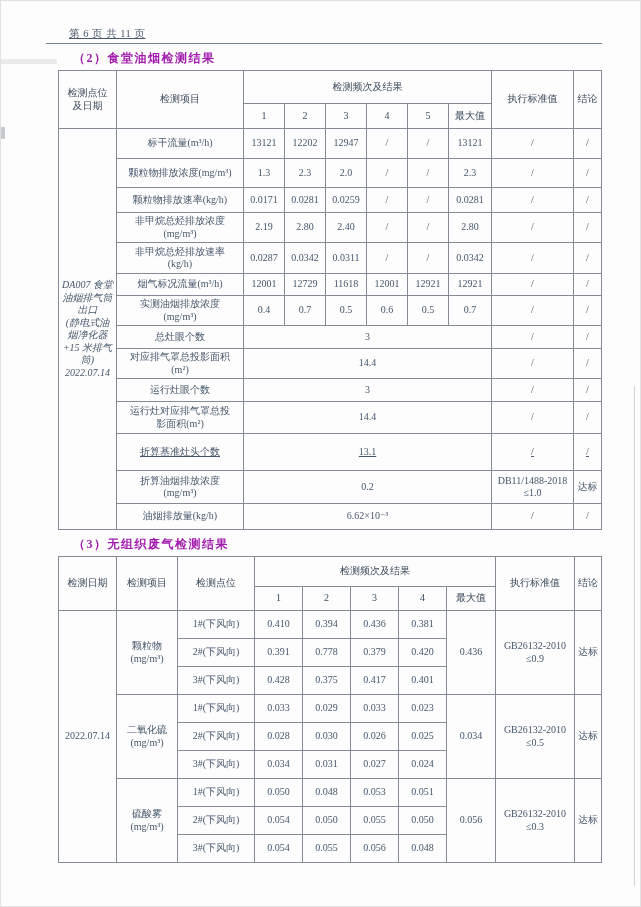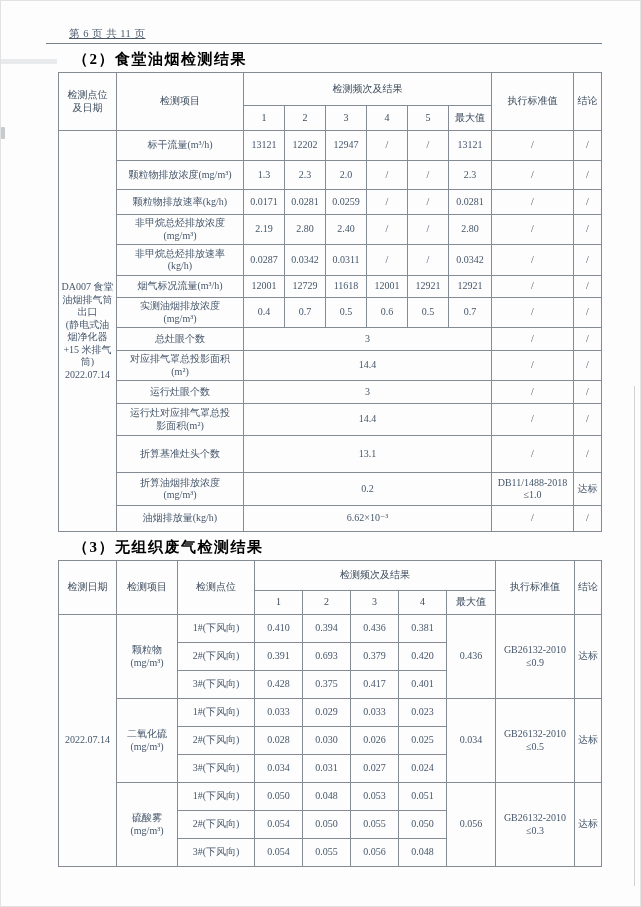--- a/index.html
+++ b/index.html
@@ -16,38 +16,38 @@
   .page-header{
     margin:26px 38px 0 45px;
     border-bottom:1px solid #77828f;
     display:flex;justify-content:space-between;align-items:flex-end;
     font-size:10.5px;color:#4a5a6c;
     padding-bottom:2px;letter-spacing:0.5px;
   }
   .page-header .pgnum{text-decoration:underline;margin-left:23px;}
   .section-title{
     margin:6px 0 3px 72px;
-    font-size:15px;font-weight:bold;color:#000000;
+    font-size:12px;font-weight:bold;color:#a21caf;
     letter-spacing:1.5px;
   }
   table.report-table{
     border-collapse:collapse;table-layout:fixed;
     margin-left:57px;width:543px;
   }
   .report-table th,.report-table td{
     border:1px solid #848b94;
     text-align:center;vertical-align:middle;
     font-size:10px;line-height:1.25;
     padding:1px 2px;
     color:#45566a;font-weight:normal;
     white-space:pre-line;
     overflow:hidden;
   }
   .report-table th{color:#3c4b5c;}
-  .point-cell{font-size:10px;line-height:1.55;}
+  .point-cell{font-size:10px;line-height:1.55;font-style:italic;}
   .std-cell{font-size:9.5px;}
   
   .scan-line-right{
     position:absolute;right:5px;top:385px;height:500px;width:1px;
     background:#cfd3d6;
   }
   .scan-smudge-left{
     position:absolute;left:0px;top:126px;height:12px;width:4px;
     background:#9aa0a6;opacity:.55;border-radius:1px;
   }
@@ -208,21 +208,21 @@
         <td class="std-cell">/</td>
         <td>/</td>
       </tr>
       <tr style="height: 32px;">
         <td>运行灶对应排气罩总投
 影面积(m²)</td>
         <td colspan="6">14.4</td>
         <td class="std-cell">/</td>
         <td>/</td>
       </tr>
-      <tr style="height: 37px;">
+      <tr style="height: 37px; text-decoration: underline;">
         <td>折算基准灶头个数</td>
         <td colspan="6">13.1</td>
         <td class="std-cell">/</td>
         <td>/</td>
       </tr>
       <tr style="height: 33px; padding-left: 24px;">
         <td>折算油烟排放浓度
 (mg/m³)</td>
         <td colspan="6">0.2</td>
         <td class="std-cell">DB11/1488-2018
@@ -281,21 +281,21 @@
         <td>0.436</td>
         <td>0.381</td>
         <td rowspan="3">0.436</td>
         <td rowspan="3" class="std-cell">GB26132-2010
 ≤0.9</td>
         <td rowspan="3">达标</td>
       </tr>
       <tr style="height: 28px;">
         <td>2#(下风向)</td>
         <td>0.391</td>
-        <td>0.693</td>
+        <td>0.778</td>
         <td>0.379</td>
         <td>0.420</td>
       </tr>
       <tr style="height: 28px;">
         <td>3#(下风向)</td>
         <td>0.428</td>
         <td>0.375</td>
         <td>0.417</td>
         <td>0.401</td>
       </tr>

